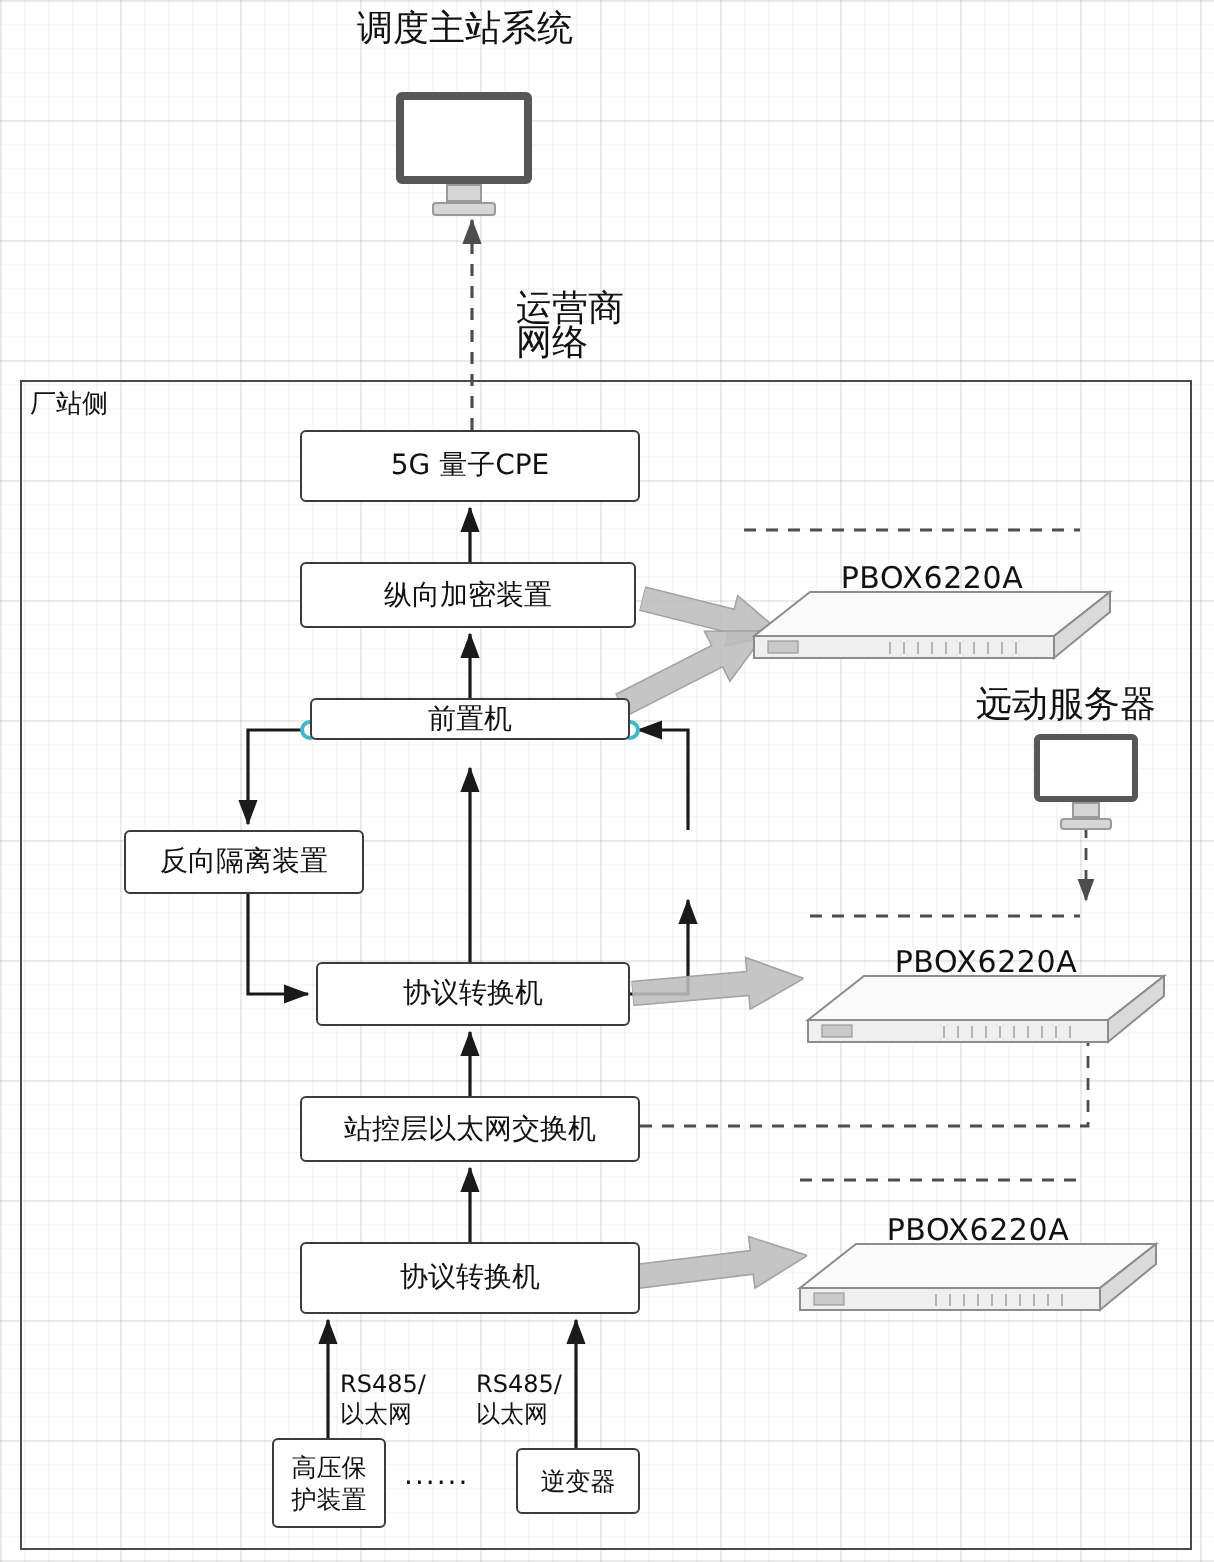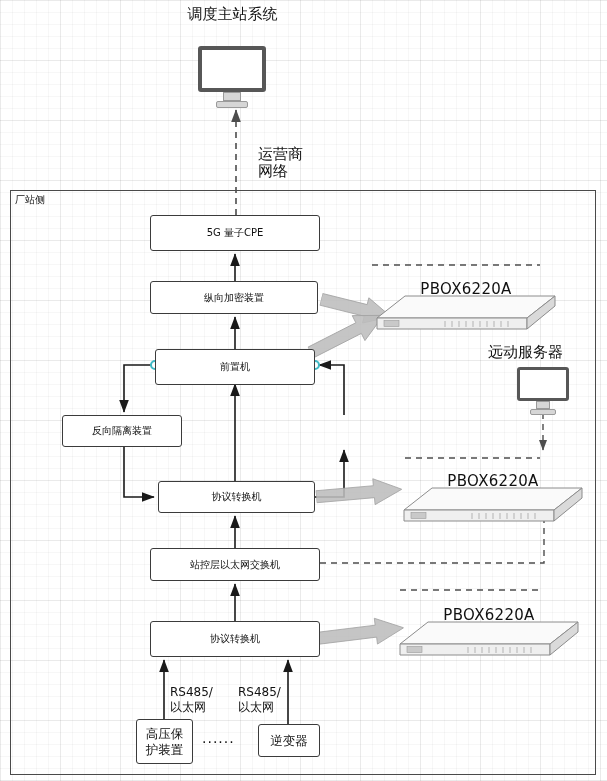--- a/index.html
+++ b/index.html
@@ -8,34 +8,34 @@
     font-family:"DejaVu Sans","Liberation Sans",sans-serif;color:#111;
     background-color:#ffffff;
     background-image:
       linear-gradient(to right, rgba(0,0,0,0.05) 1px, transparent 1px),
       linear-gradient(to bottom, rgba(0,0,0,0.05) 1px, transparent 1px),
       linear-gradient(to right, rgba(0,0,0,0.03) 1px, transparent 1px),
       linear-gradient(to bottom, rgba(0,0,0,0.03) 1px, transparent 1px);
     background-size:60px 60px,60px 60px,12px 12px,12px 12px;
   }
   .abs{position:absolute;}
-  .label{font-size:15px;line-height:17px;}
+  .label{font-size:18px;line-height:17px;}
   .node{
     position:absolute;display:flex;align-items:center;justify-content:center;
     background:#ffffff;border:1.6px solid #3b3b3b;border-radius:3px;
-    font-size:10px;text-align:center;line-height:16px;box-sizing:border-box;
+    font-size:14px;text-align:center;line-height:16px;box-sizing:border-box;
     z-index:5;
   }
   .node.small{font-size:12.5px;}
   .overlay{position:absolute;left:0;top:0;z-index:3;pointer-events:none;}
   .station-box{
     position:absolute;left:10px;top:190px;width:586px;height:585px;
     border:1.2px solid #4a4a4a;box-sizing:border-box;background:transparent;z-index:1;
   }
-  .station-label{position:absolute;left:15px;top:193px;font-size:10px;z-index:2;}
+  .station-label{position:absolute;left:15px;top:193px;font-size:13px;z-index:2;}
   
   .monitor{position:absolute;z-index:5;}
   .monitor .screen{background:#fff;border:4px solid #575757;border-radius:3px;}
   .monitor .neck{background:#d6d6d6;border:1px solid #9a9a9a;margin:0 auto;}
   .monitor .base{background:#d6d6d6;border:1px solid #9a9a9a;border-radius:2px;margin:0 auto;}
   
   .pbox{position:absolute;width:182px;z-index:4;}
   .pbox-label{font-size:15px;text-align:center;line-height:15px;margin-bottom:-4px;letter-spacing:.3px;}
   .fat-arrow{position:absolute;z-index:4;}
   .two-line span{display:block;}
@@ -110,21 +110,21 @@
   <svg class="fat-arrow" style="left:318px;top:618px;transform:rotate(-7deg);" width="86" height="30" viewBox="0 0 86 30">
     <polygon points="0,9 58,9 58,2 86,15 58,28 58,21 0,21" fill="#bdbdbd" fill-opacity="0.88" stroke="#a3a3a3" stroke-width="0.8"></polygon>
   </svg>
 
   <div class="node" style="left:150px;top:215px;width:170px;height:36px;">
     <span>5G 量子CPE</span>
   </div>
   <div class="node" style="left:150px;top:281px;width:168px;height:33px;">
     <span>纵向加密装置</span>
   </div>
-  <div class="node" style="left:155px;top:349px;width:160px;height:36px;">
+  <div class="node" style="left:155px;top:349px;width:160px;height:21px;">
     <span>前置机</span>
   </div>
   <div class="node" style="left:62px;top:415px;width:120px;height:32px;">
     <span>反向隔离装置</span>
   </div>
   <div class="node" style="left:158px;top:481px;width:157px;height:32px;">
     <span>协议转换机</span>
   </div>
   <div class="node" style="left:150px;top:548px;width:170px;height:33px;">
     <span>站控层以太网交换机</span>

